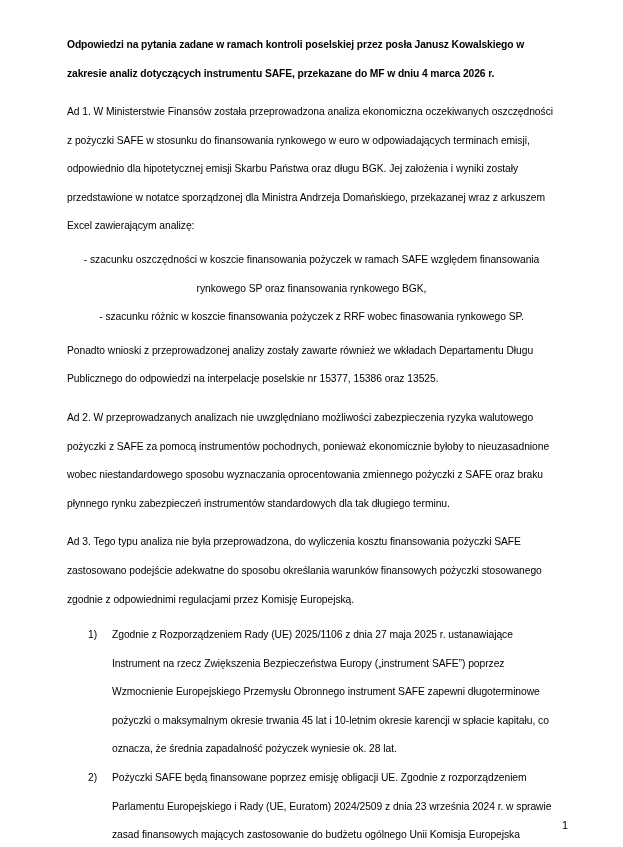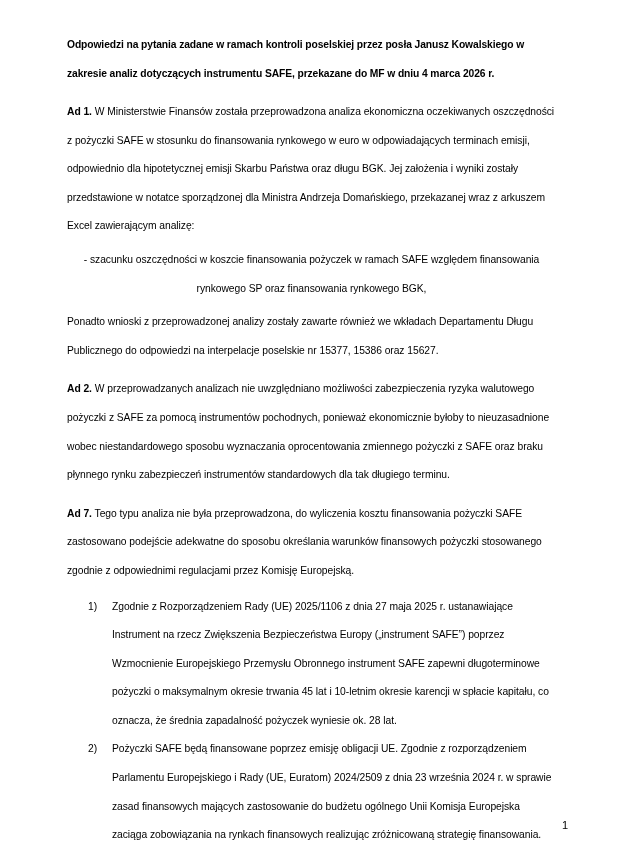--- a/index.html
+++ b/index.html
@@ -36,21 +36,21 @@
   }
   .para {
     font-size: 10.3px;
     font-weight: normal;
     line-height: 28.6px;
     letter-spacing: -0.005em;
     margin: 0 0 5px 0;
     text-align: left;
   }
   .para .lead {
-    font-weight: bold;
+    font-weight: normal;
   }
   .para-tight {
     margin-bottom: 0;
   }
   .dash-item {
     font-size: 10.3px;
     line-height: 28.6px;
     letter-spacing: -0.005em;
     margin: 0;
     text-align: center;
@@ -96,33 +96,34 @@
   <div class="content">
 
     <p class="doc-title">Odpowiedzi na pytania zadane w ramach kontroli poselskiej przez posła Janusz Kowalskiego w zakresie analiz dotyczących instrumentu SAFE, przekazane do MF w dniu 4 marca 2026 r.</p>
 
     <div class="spacer-sm"></div>
 
     <p class="para"><span class="lead">Ad 1.</span><span> W Ministerstwie Finansów została przeprowadzona analiza ekonomiczna oczekiwanych oszczędności z pożyczki SAFE w stosunku do finansowania rynkowego w euro w odpowiadających terminach emisji, odpowiednio dla hipotetycznej emisji Skarbu Państwa oraz długu BGK. Jej założenia i wyniki zostały przedstawione w notatce sporządzonej dla Ministra Andrzeja Domańskiego, przekazanej wraz z arkuszem Excel zawierającym analizę:</span></p>
 
     <p class="dash-item">- szacunku oszczędności w koszcie finansowania pożyczek w ramach SAFE względem finansowania rynkowego SP oraz finansowania rynkowego BGK,</p>
 
+    <p class="dash-item">- szacunku różnic w koszcie finansowania pożyczek z RRF wobec finasowania rynkowego SP.</p>
 
     <div class="spacer-sm"></div>
 
-    <p class="para">Ponadto wnioski z przeprowadzonej analizy zostały zawarte również we wkładach Departamentu Długu Publicznego do odpowiedzi na interpelacje poselskie nr 15377, 15386 oraz 15627.</p>
+    <p class="para">Ponadto wnioski z przeprowadzonej analizy zostały zawarte również we wkładach Departamentu Długu Publicznego do odpowiedzi na interpelacje poselskie nr 15377, 15386 oraz 13525.</p>
 
 
     <div class="spacer-sm"></div>
 
     <p class="para"><span class="lead">Ad 2.</span><span> W przeprowadzanych analizach nie uwzględniano możliwości zabezpieczenia ryzyka walutowego pożyczki z SAFE za pomocą instrumentów pochodnych, ponieważ ekonomicznie byłoby to nieuzasadnione wobec niestandardowego sposobu wyznaczania oprocentowania zmiennego pożyczki z SAFE oraz braku płynnego rynku zabezpieczeń instrumentów standardowych dla tak długiego terminu.</span></p>
 
     <div class="spacer-sm"></div>
 
-    <p class="para para-tight"><span class="lead">Ad 7.</span><span> Tego typu analiza nie była przeprowadzona, do wyliczenia kosztu finansowania pożyczki SAFE zastosowano podejście adekwatne do sposobu określania warunków finansowych pożyczki stosowanego zgodnie z odpowiednimi regulacjami przez Komisję Europejską.</span></p>
+    <p class="para para-tight"><span class="lead">Ad 3.</span><span> Tego typu analiza nie była przeprowadzona, do wyliczenia kosztu finansowania pożyczki SAFE zastosowano podejście adekwatne do sposobu określania warunków finansowych pożyczki stosowanego zgodnie z odpowiednimi regulacjami przez Komisję Europejską.</span></p>
 
     <ol class="numlist">
       <li><span class="marker">1)</span><span>Zgodnie z Rozporządzeniem Rady (UE) 2025/1106 z dnia 27 maja 2025 r. ustanawiające Instrument na rzecz Zwiększenia Bezpieczeństwa Europy („instrument SAFE”) poprzez Wzmocnienie Europejskiego Przemysłu Obronnego instrument SAFE zapewni długoterminowe pożyczki o maksymalnym okresie trwania 45 lat i 10-letnim okresie karencji w spłacie kapitału, co oznacza, że średnia zapadalność pożyczek wyniesie ok. 28 lat.</span></li>
       <li><span class="marker">2)</span><span>Pożyczki SAFE będą finansowane poprzez emisję obligacji UE. Zgodnie z rozporządzeniem Parlamentu Europejskiego i Rady (UE, Euratom) 2024/2509 z dnia 23 września 2024 r. w sprawie zasad finansowych mających zastosowanie do budżetu ogólnego Unii Komisja Europejska zaciąga zobowiązania na rynkach finansowych realizując zróżnicowaną strategię finansowania. Metodykę ustalania kosztu finansowania dla pożyczek oferowanych państwom członkowskim przez UE (zarówno w ramach RRF jak i SAFE) określa decyzja wykonawcza Komisji (UE, Euratom) 2024/1974 z dnia 12 lipca 2024 r. ustanawiająca ramy alokacji kosztów</span></li>
     </ol>
 
   </div>
 
   <div class="page-number">1</div>
 

